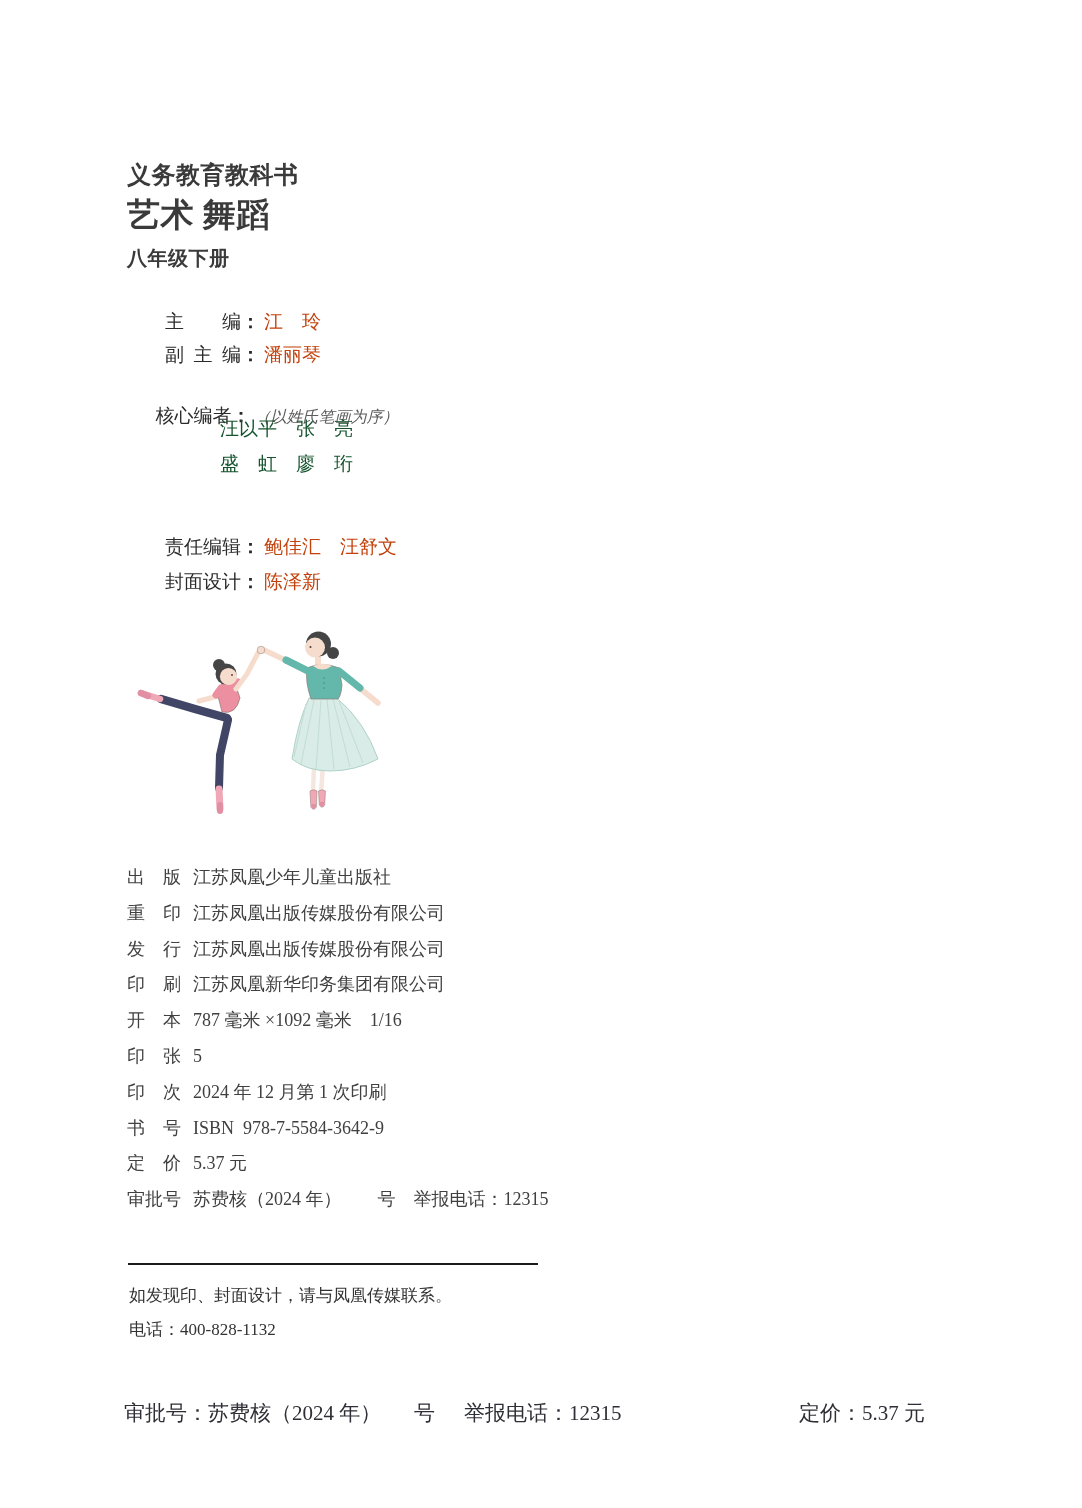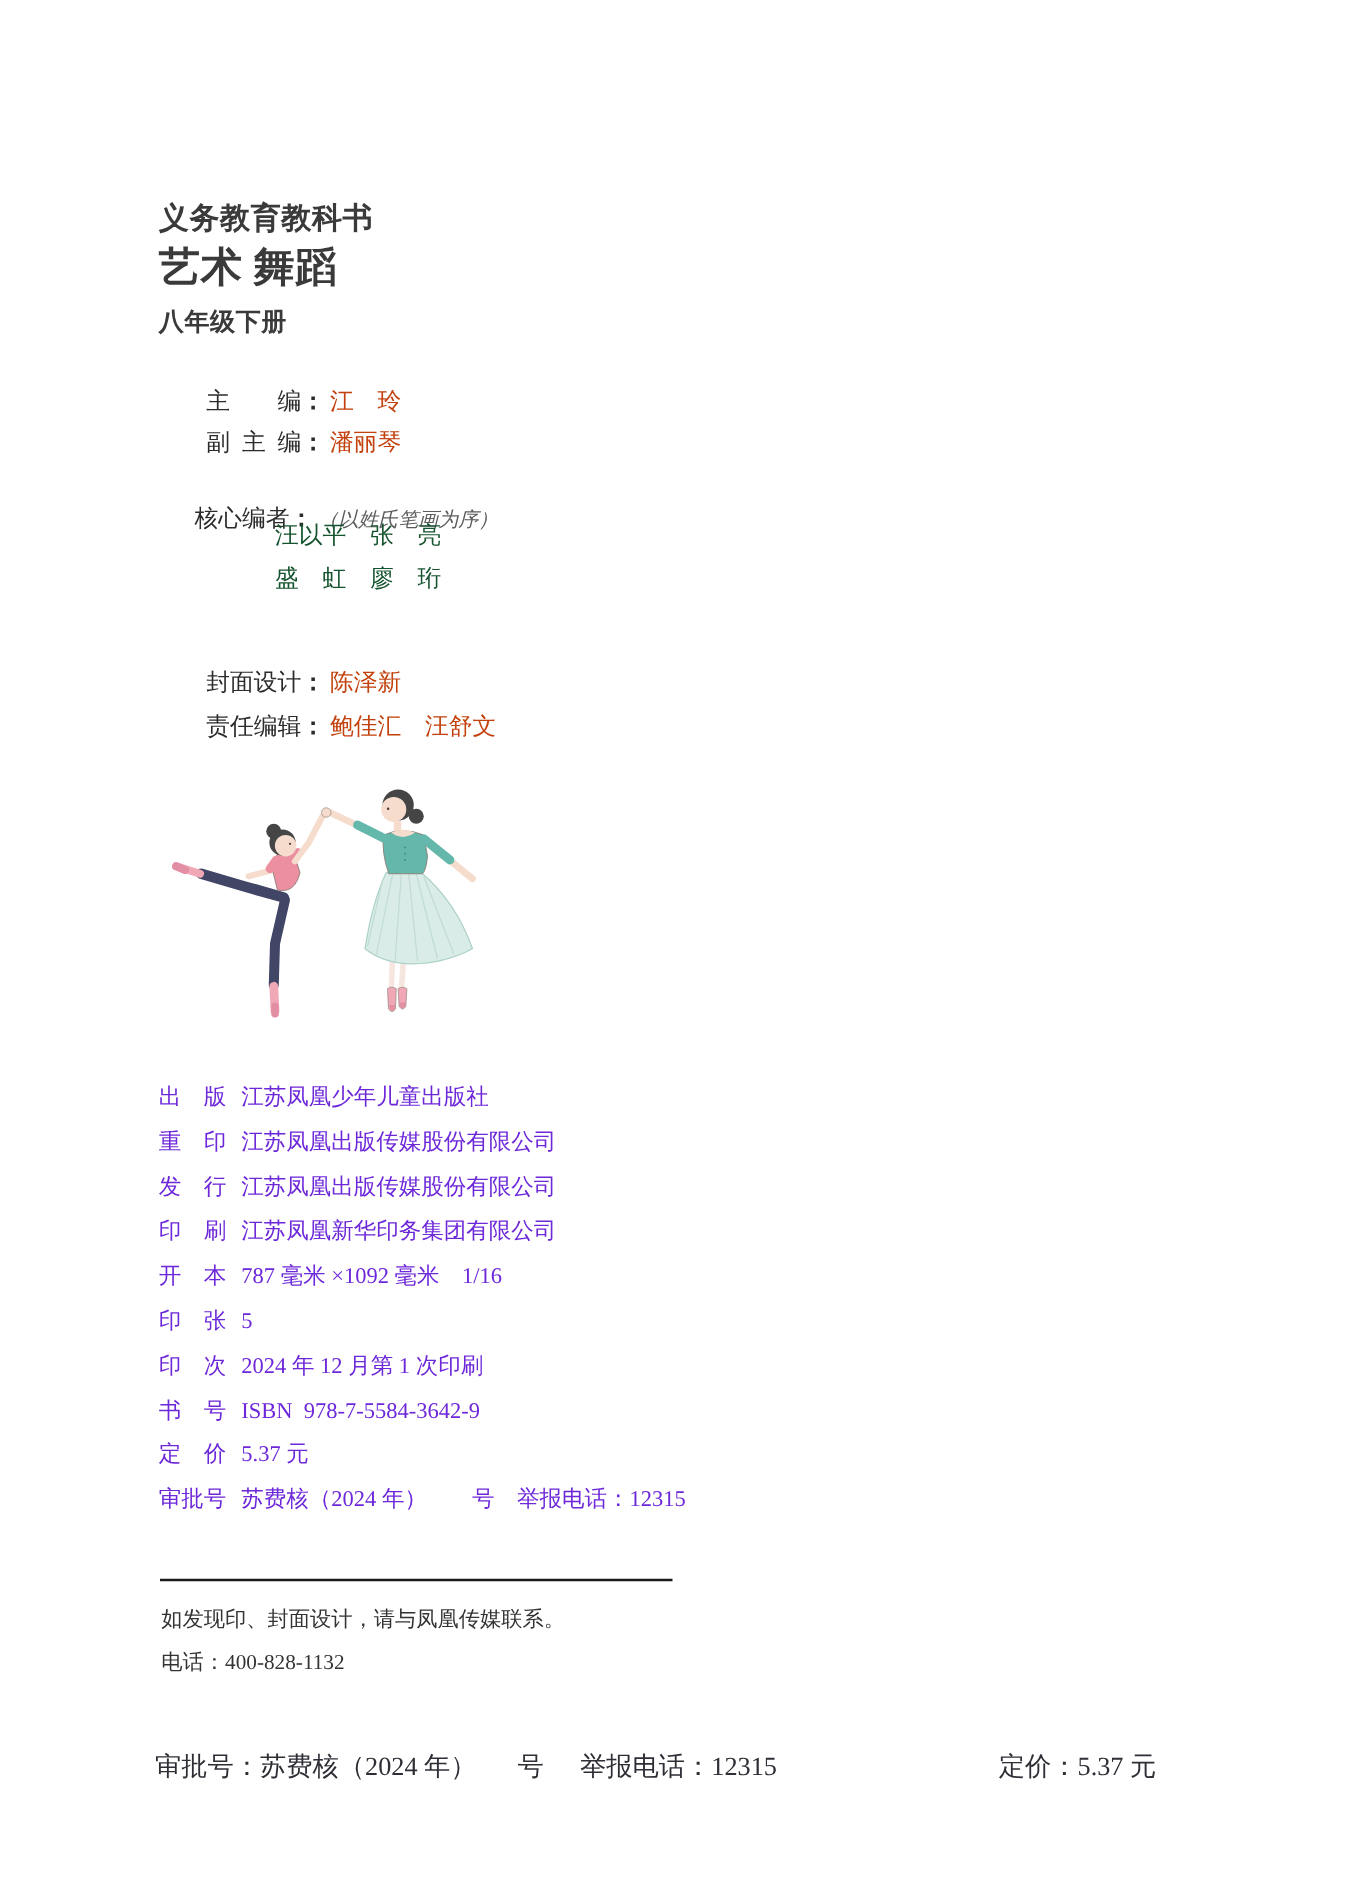--- a/index.html
+++ b/index.html
@@ -36,21 +36,21 @@
   .core-note { font-style: italic; color: #5c5c5c; font-size: 16px; margin-left: 4px; }
   .core-names .core-name-row { height: 35px; line-height: 1.15; color: #14532d; margin-left: 93px; white-space: pre; }
 
   .staff { position: absolute; left: 127px; top: 514px; font-size: 19px; }
   .staff .ed-row { height: 35px; }
 
   
   .illustration { position: absolute; left: 115px; top: 608px; width: 270px; height: 215px; }
 
   
-  .colophon { position: absolute; left: 127px; top: 866px; font-size: 18px; color: #6d28d9; }
+  .colophon { position: absolute; left: 127px; top: 866px; font-size: 18px; color: #404040; }
   .col-row { height: 35.8px; display: flex; align-items: flex-start; line-height: 1.25; }
   .col-label {
     flex: none; width: 54px;
     text-align: justify; text-align-last: justify; text-justify: inter-character;
   }
   .col-value { margin-left: 12px; white-space: pre; }
 
   .divider { position: absolute; left: 128px; top: 1263px; width: 410px; height: 2px; background: #1b1b1b; }
 
   .notice { position: absolute; left: 129px; top: 1285px; font-size: 17px; color: #333333; }
@@ -93,25 +93,25 @@
 
         <div class="core-name-row">汪以平　张　亮</div>
 
         <div class="core-name-row">盛　虹　廖　珩</div>
       </div>
   </div>
 
   <div class="staff">
 
       <div class="ed-row">
+        <span class="ed-label">责任编辑</span><span class="ed-colon">：</span><span class="ed-value">鲍佳汇　汪舒文</span>
+      </div>
+
+      <div class="ed-row">
         <span class="ed-label">封面设计</span><span class="ed-colon">：</span><span class="ed-value">陈泽新</span>
-      </div>
-
-      <div class="ed-row">
-        <span class="ed-label">责任编辑</span><span class="ed-colon">：</span><span class="ed-value">鲍佳汇　汪舒文</span>
       </div>
     </div>
 
   <svg class="illustration" viewBox="0 0 270 215" xmlns="http://www.w3.org/2000/svg" aria-hidden="true">
 
     <path d="M112,110 L80,101 L46,91" fill="none" stroke="var(--navy-leggings)" stroke-width="8.5" stroke-linecap="round" stroke-linejoin="round"></path>
 
     <path d="M45,91 L26,85" fill="none" stroke="var(--ballet-shoes)" stroke-width="6.5" stroke-linecap="round"></path>
     <path d="M33,88 L26,85" fill="none" stroke="var(--shoe-dark)" stroke-width="6.5" stroke-linecap="round"></path>
 

